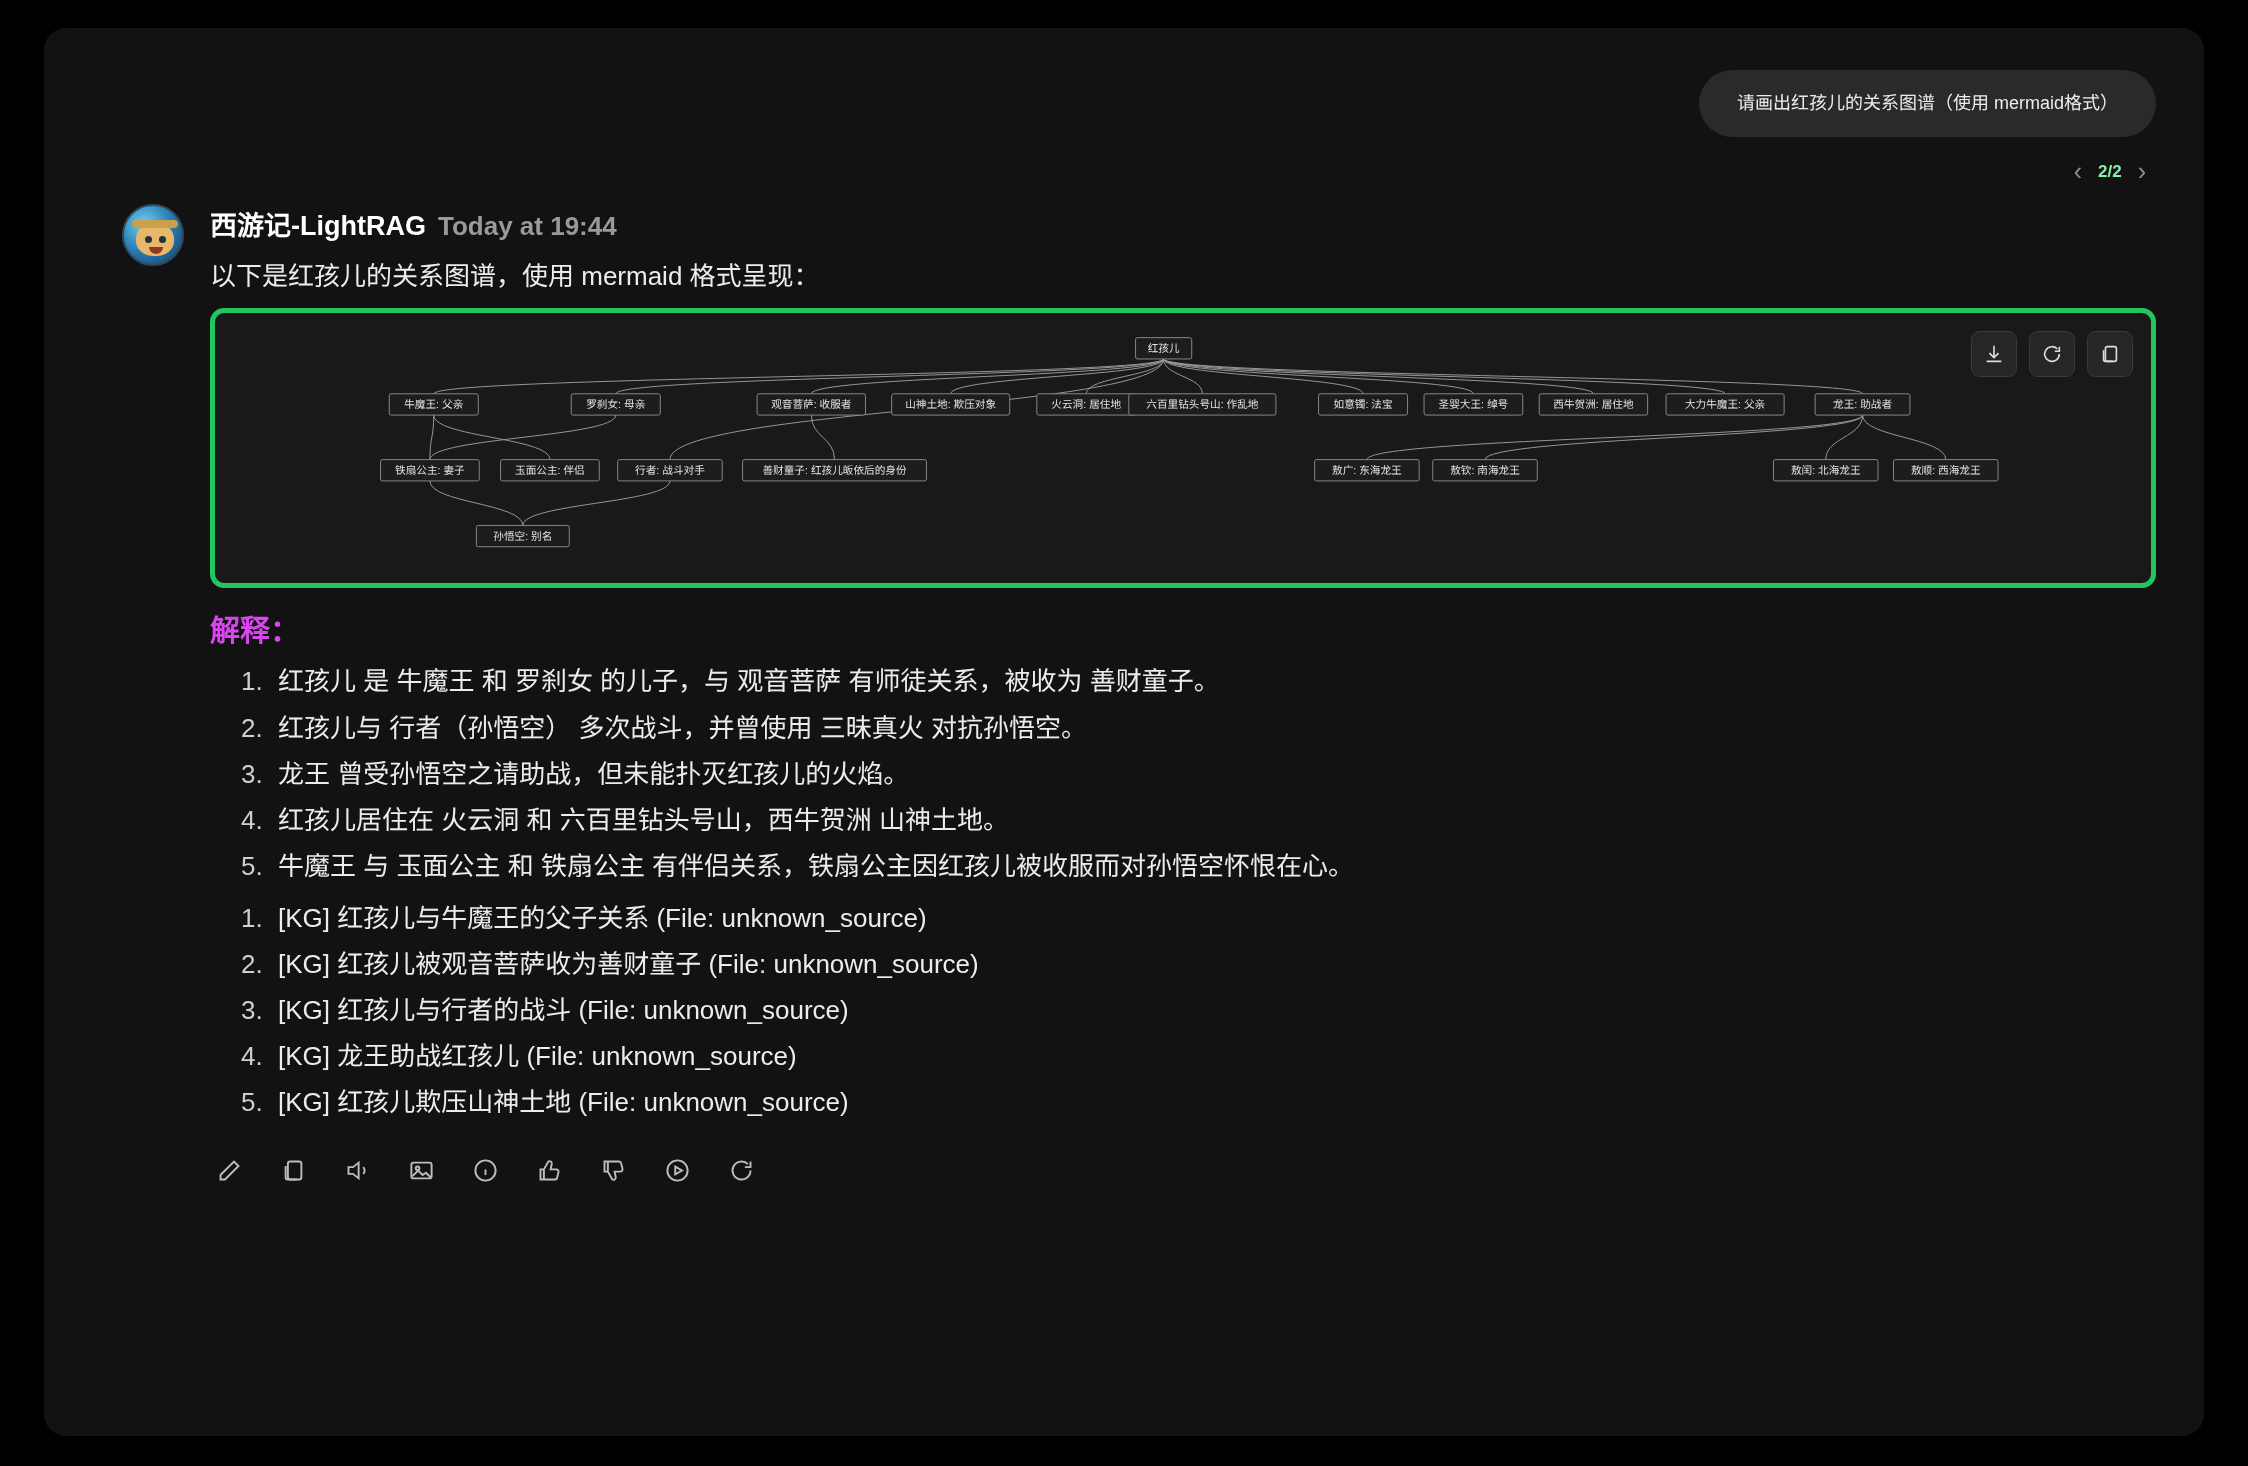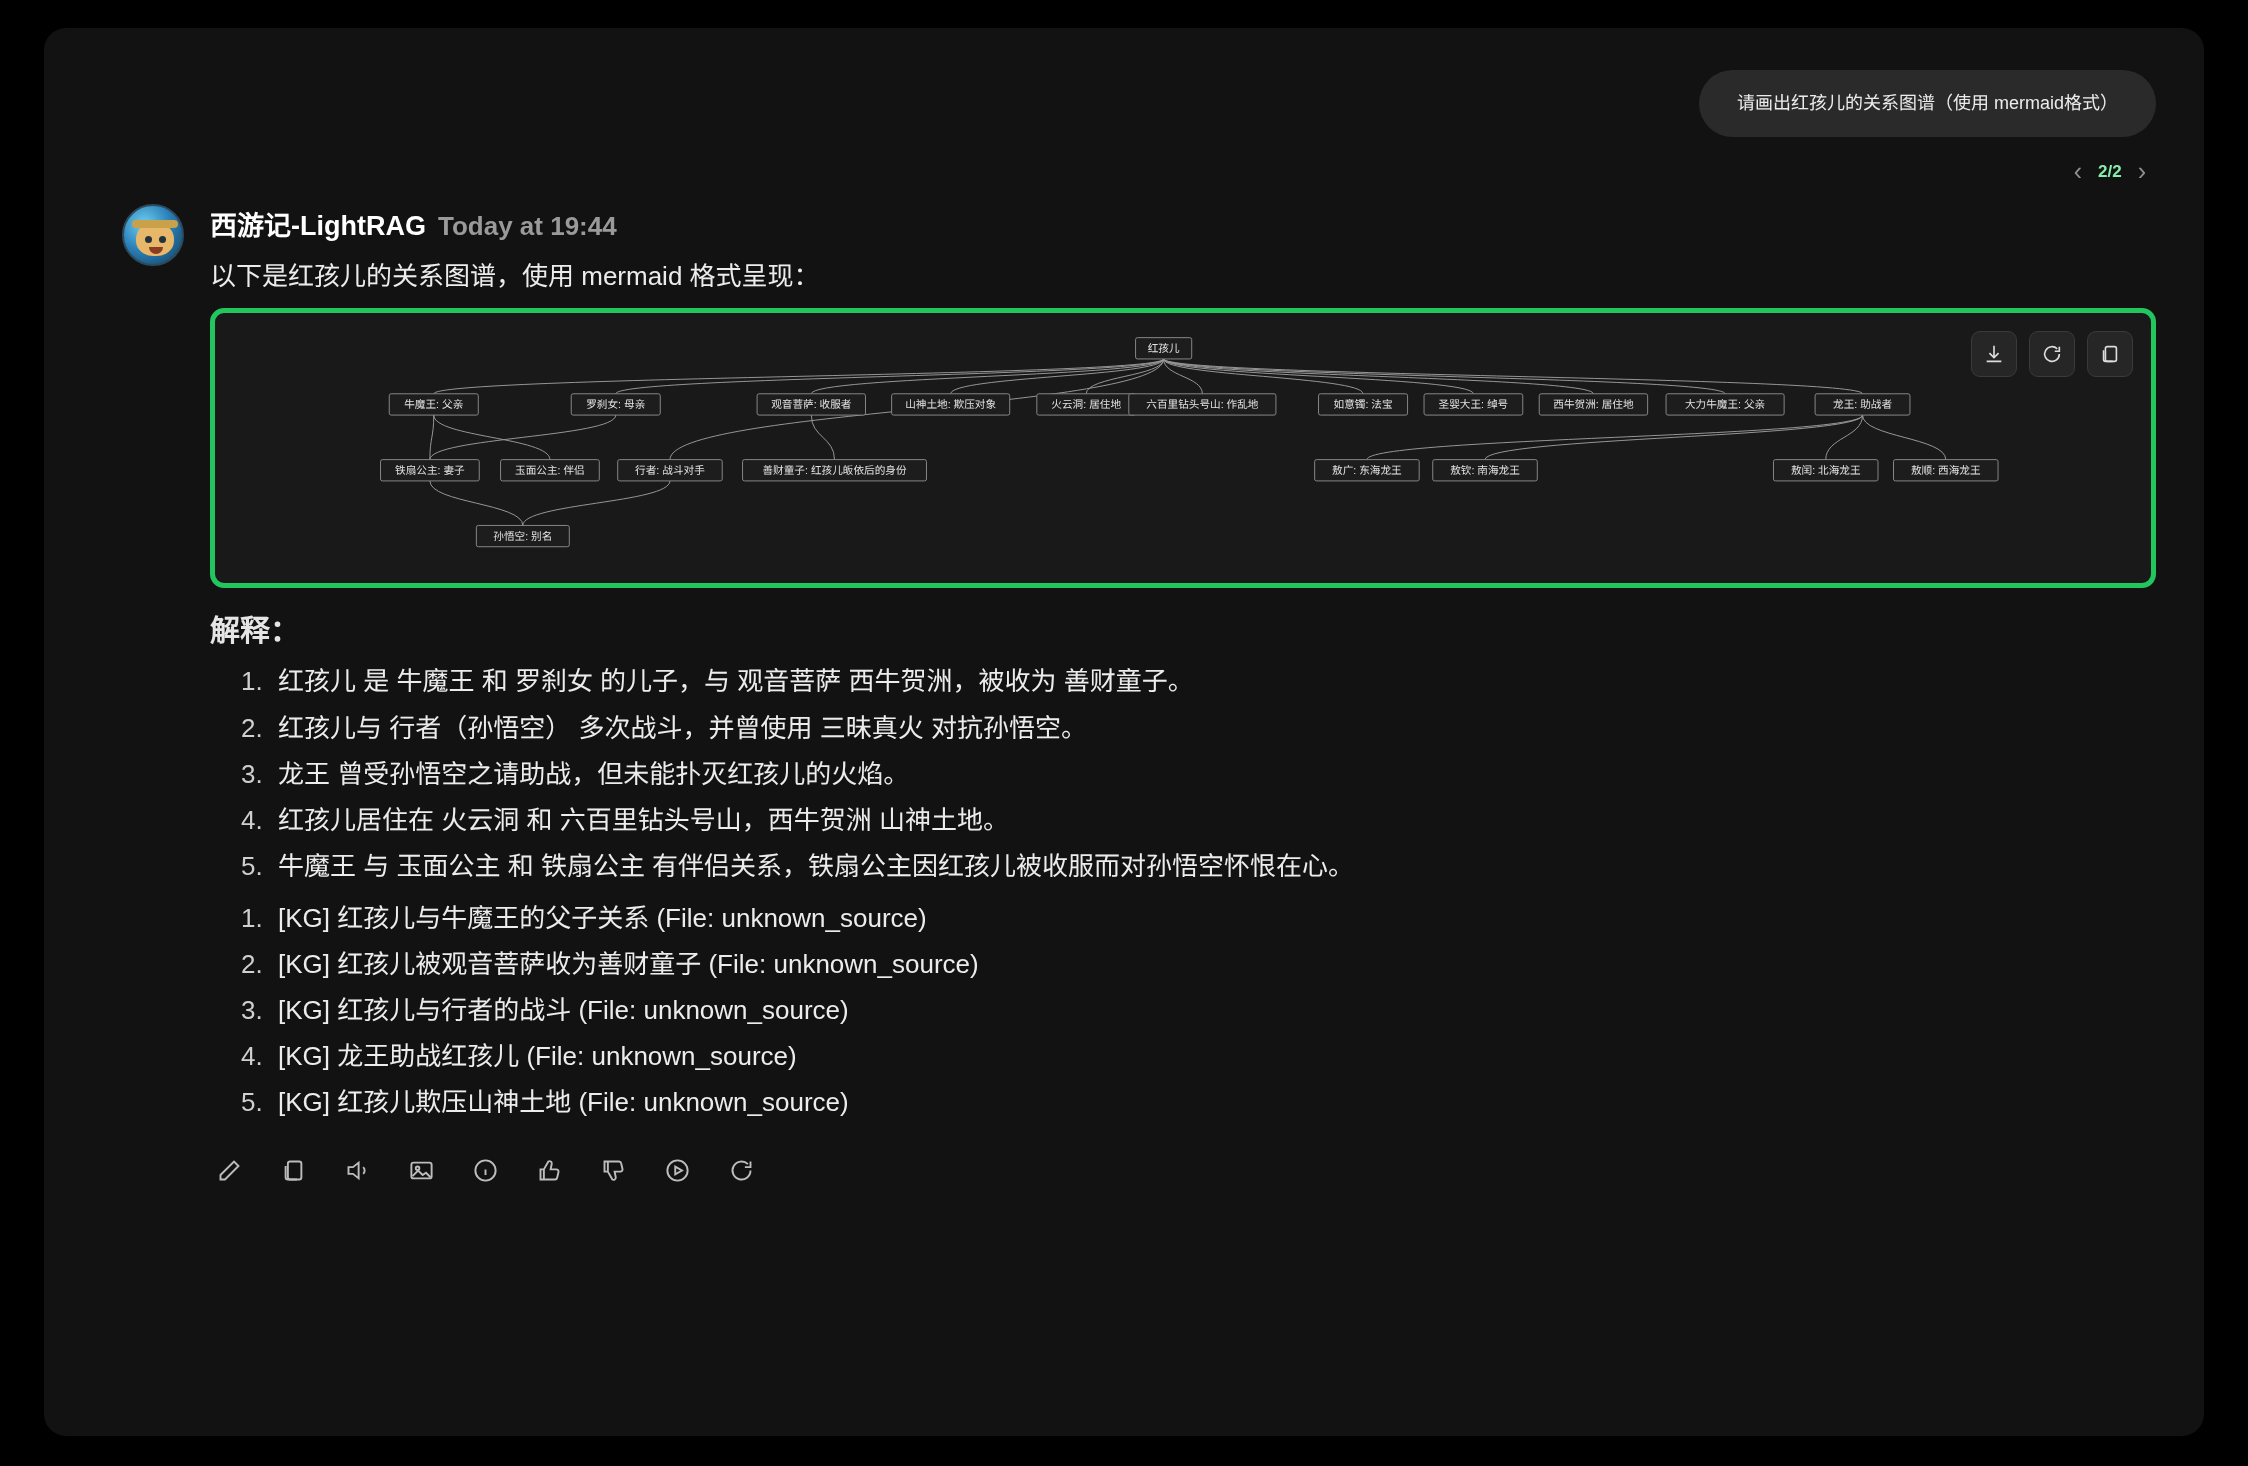--- a/index.html
+++ b/index.html
@@ -132,21 +132,21 @@
     fill: #e2e2e2;
     font-family: "Liberation Sans", sans-serif;
     font-size: 11px;
     text-anchor: middle;
     dominant-baseline: middle;
   }
   .edge { stroke: #9a9a9a; stroke-width: 1; fill: none; }
 
   
   .section-title {
-    color: #e5e5e5;
+    color: #d946ef;
     font-size: 30px;
     font-weight: bold;
     margin: 18px 0 10px 0;
   }
   ol.list {
     margin: 0 0 10px 0;
     padding-left: 60px;
     color: #ececec;
   }
   ol.list li {
@@ -332,21 +332,21 @@
               <g class="node">
                 <rect x="270" y="215" width="96" height="22" rx="2"></rect>
                 <text x="318" y="227">孙悟空: 别名</text>
               </g>
             </svg>
         </div>
       </div>
 
       <div class="section-title">解释：</div>
       <ol class="list" id="explanation-list">
-          <li>红孩儿 是 牛魔王 和 罗刹女 的儿子，与 观音菩萨 西牛贺洲，被收为 善财童子。</li>
+          <li>红孩儿 是 牛魔王 和 罗刹女 的儿子，与 观音菩萨 有师徒关系，被收为 善财童子。</li>
           <li>红孩儿与 行者（孙悟空） 多次战斗，并曾使用 三昧真火 对抗孙悟空。</li>
           <li>龙王 曾受孙悟空之请助战，但未能扑灭红孩儿的火焰。</li>
           <li>红孩儿居住在 火云洞 和 六百里钻头号山，西牛贺洲 山神土地。</li>
           <li>牛魔王 与 玉面公主 和 铁扇公主 有伴侣关系，铁扇公主因红孩儿被收服而对孙悟空怀恨在心。</li>
         </ol>
 
       <ol class="list refs" id="references-list">
           <li>[KG] 红孩儿与牛魔王的父子关系 (File: unknown_source)</li>
           <li>[KG] 红孩儿被观音菩萨收为善财童子 (File: unknown_source)</li>
           <li>[KG] 红孩儿与行者的战斗 (File: unknown_source)</li>

